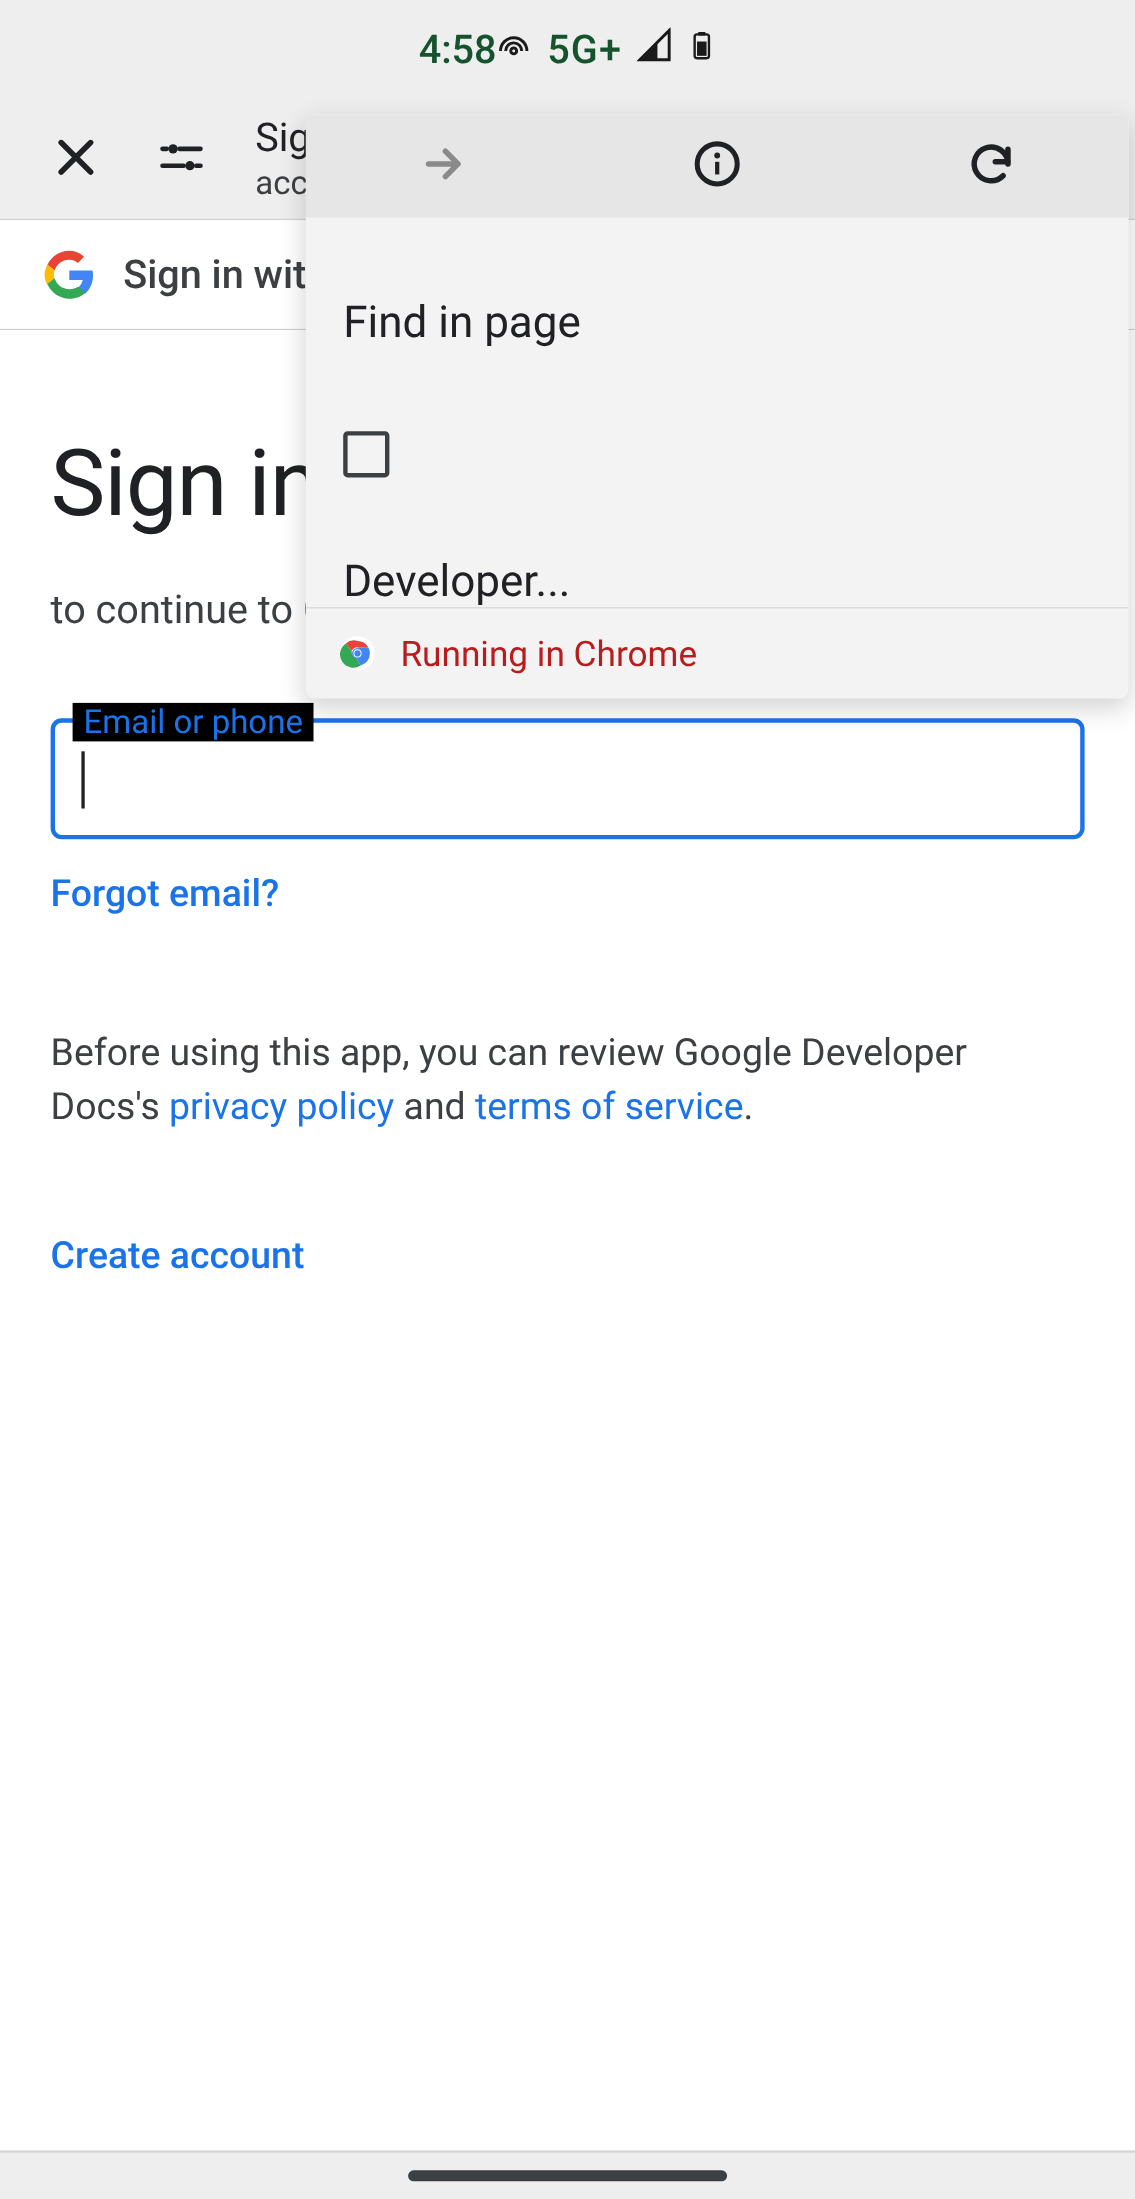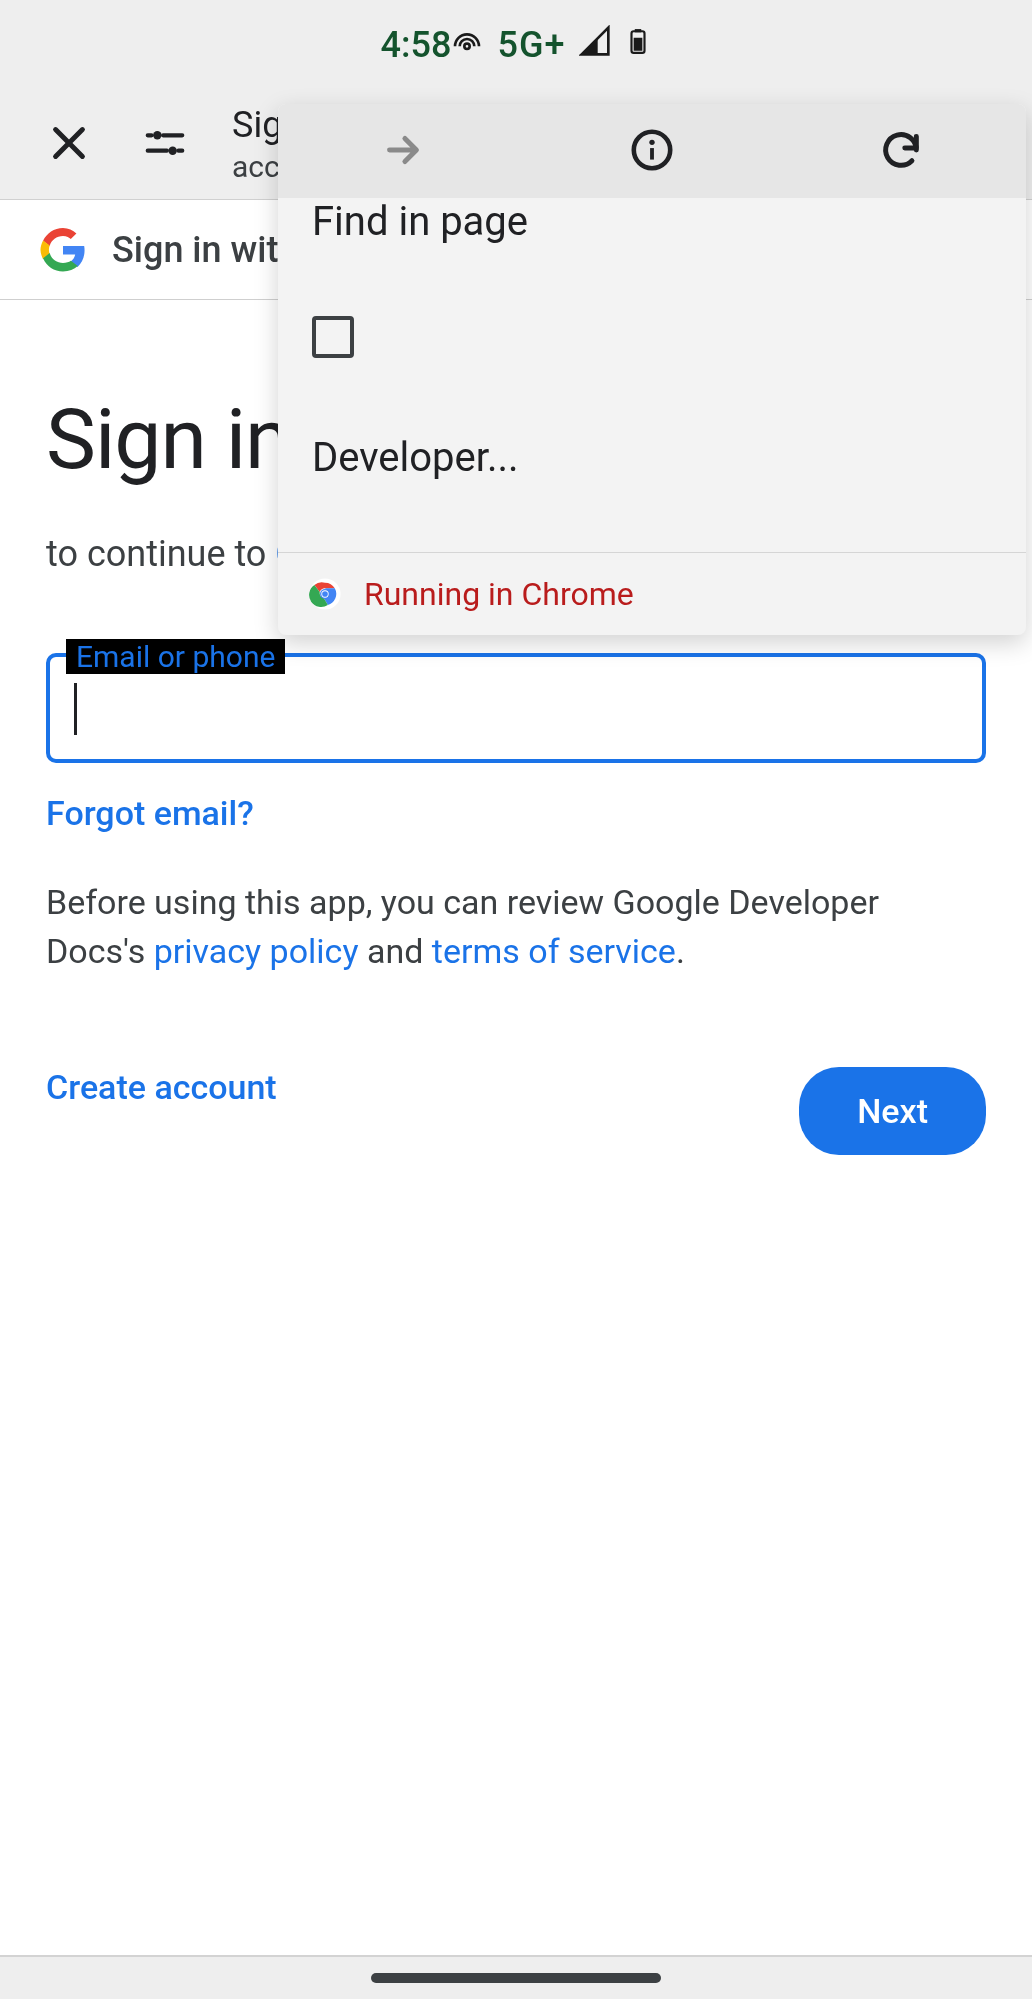--- a/index.html
+++ b/index.html
@@ -68,21 +68,21 @@
     }
     .caret {
       position: absolute; left: 28px; top: 30px;
       width: 3px; height: 52px; background: #202124;
       animation: blink 1.1s step-start infinite;
     }
     @keyframes blink { 50% { opacity: 0; } }
 
     .forgot { display: inline-block; margin-top: 30px; font-size: 34px; font-weight: 500; color: #1a73e8; text-decoration: none; }
 
-    .legal { margin-top: 45px; font-size: 34px; color: #3c4043; line-height: 1.45; }
+    .legal { margin-top: 100px; font-size: 34px; color: #3c4043; line-height: 1.45; }
     .legal a { color: #1a73e8; text-decoration: none; }
 
     .actions {
       margin-top: 90px;
       display: flex; justify-content: space-between;
     }
     .create-link { font-size: 34px; font-weight: 500; color: #1a73e8; text-decoration: none; }
     .next-btn {
       background: #1a73e8; border: none; color: #ffffff;
       font-size: 34px; font-weight: 500;
@@ -107,21 +107,21 @@
       box-shadow: 0 8px 24px rgba(0,0,0,0.18);
       overflow: hidden;
       z-index: 50;
     }
     .menu-top {
       display: flex; align-items: center; justify-content: space-around;
       height: 94px; background: #e6e6e6;
     }
     .menu-top svg { width: 46px; height: 46px; }
     .menu-item {
-      display: flex; align-items: flex-start; justify-content: space-between;
+      display: flex; align-items: flex-end; justify-content: space-between;
       height: 118px; padding: 0 34px;
       font-size: 40px; color: #202124;
     }
     .menu-sep { height: 1px; background: #d5d5d5; }
     .menu-footer {
       display: flex; align-items: center; gap: 22px;
       height: 82px; padding: 0 30px;
       font-size: 32px; color: #b91c1c;
     }
     .chrome-dot { width: 34px; height: 34px; }
@@ -201,21 +201,20 @@
   </div>
 
   <a href="#" class="forgot">Forgot email?</a>
 
   <p class="legal">
     <span>Before using this app, you can review Google Developer Docs's </span><a href="#">privacy policy</a><span> and </span><a href="#">terms of service</a><span>.</span>
   </p>
 
   <div class="actions">
     <a href="#" class="create-link">Create account</a>
-    <button class="next-btn">Next</button>
   </div>
 </div>
 
 <div class="menu">
   <div class="menu-top">
     <button class="icon-btn">
       <svg viewBox="0 0 24 24">
           <path d="M5 12h13M13 6l6 6-6 6" fill="none" stroke="#8a8a8a" stroke-width="2.6" stroke-linecap="round" stroke-linejoin="round"></path>
         </svg>
     </button>

